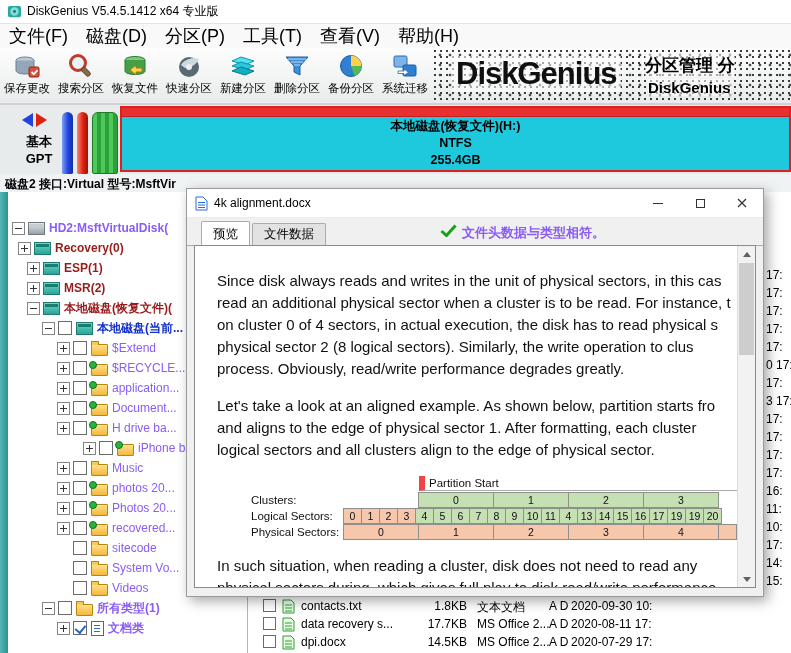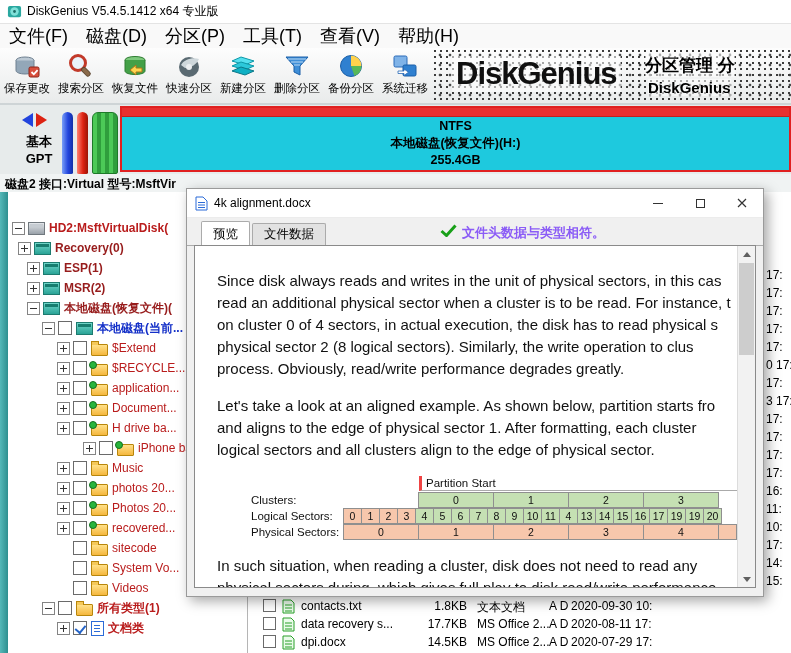--- a/index.html
+++ b/index.html
@@ -77,21 +77,21 @@
              border:1px solid #b8860b;border-radius:1px;margin-top:3px;}
   .ti-folder::before{content:"";position:absolute;left:-1px;top:-4px;width:6px;height:3px;
              background:#f5c95a;border:1px solid #b8860b;border-bottom:none;}
   .ti-doc{width:11px;height:13px;background:#fff;border:1px solid #2b6bd8;}
   .ti-doc::after{content:"";position:absolute;left:2px;top:3px;width:6px;height:1.5px;
              background:#2b6bd8;box-shadow:0 3px 0 #2b6bd8,0 6px 0 #2b6bd8;}
   .dot::before{content:"";position:absolute;left:-3px;bottom:-2px;width:6px;height:6px;z-index:2;
              border-radius:50%;background:#28b43c;border:1px solid #127020;}
   .c-maroon{color:#971c1c;font-weight:bold;}
   .c-blue{color:#1430c8;font-weight:bold;}
-  .c-black{color:#b91c1c;}
+  .c-black{color:#8b5cf6;}
   .tbold{font-weight:bold;}
   
   .files{position:absolute;left:249px;top:192px;right:0;bottom:0;background:#fff;overflow:hidden;}
   .frow{position:absolute;left:0;right:0;height:18px;font-size:12px;}
   .frow span{position:absolute;top:1px;white-space:nowrap;}
   .f-cb{position:absolute;left:14px;top:2px;width:11px;height:11px;border:1px solid #6a6a6a;background:#fff;}
   .f-ic{position:absolute;left:33px;top:1px;width:13px;height:15px;}
   .f-name{left:52px;}
   .f-size{left:140px;width:78px;text-align:right;}
   .f-type{left:228px;}
@@ -127,21 +127,21 @@
   .sb-top{top:0;} .sb-bottom{bottom:0;}
   .tri-up{width:0;height:0;border-left:4px solid transparent;border-right:4px solid transparent;
           border-bottom:5px solid #606060;}
   .tri-down{width:0;height:0;border-left:4px solid transparent;border-right:4px solid transparent;
           border-top:5px solid #606060;}
   .sb-thumb{position:absolute;left:1px;right:1px;top:17px;height:92px;background:#cdcdcd;}
   
   .ttable{margin:2px 0 15px 0;position:relative;}
   .ps-row{height:16px;position:relative;}
   .ps-label{position:absolute;left:202px;top:0;height:15px;line-height:14px;font-size:11.5px;
-            padding-left:4px;width:330px;border-left:3px solid #ef4444;border-bottom:1px solid #aaa;
+            padding-left:4px;width:330px;border-left:6px solid #ef4444;border-bottom:1px solid #aaa;
             box-sizing:border-box;}
   .trow{display:flex;height:16px;}
   .tlabel{width:126px;flex:none;font-size:11.5px;line-height:16px;padding-left:34px;box-sizing:border-box;}
   .tc{flex:none;border:1px solid #8f8f8f;margin-left:-1px;box-sizing:border-box;
       text-align:center;font-size:10.5px;line-height:14px;background:#c5e0b3;}
   .tc.first{margin-left:0;}
   .tc.or{background:#f7c7ac;}
   .tc.emp{background:transparent;border-color:transparent;}
   .w19{width:19px;} .w76{width:76px;}
 </style>
@@ -262,22 +262,22 @@
     </div>
     <div class="pv-mode">
       <div>基本</div>
       <div>GPT</div>
     </div>
     <div class="bar bar1"></div>
     <div class="bar bar2"></div>
     <div class="bar bar3"></div>
     <div class="pblock">
       <div class="pblock-strip"></div>
+      <div class="pl">本地磁盘(恢复文件)(H:)</div>
       <div class="pl">NTFS</div>
-      <div class="pl">本地磁盘(恢复文件)(H:)</div>
       <div class="pl">255.4GB</div>
     </div>
   </div>
 
   <div class="info-band">
     <div class="disk-info">磁盘2 接口:Virtual 型号:MsftVir</div>
   </div>
 
   <div class="left-strip"></div>
   <div class="tree" id="tree">

